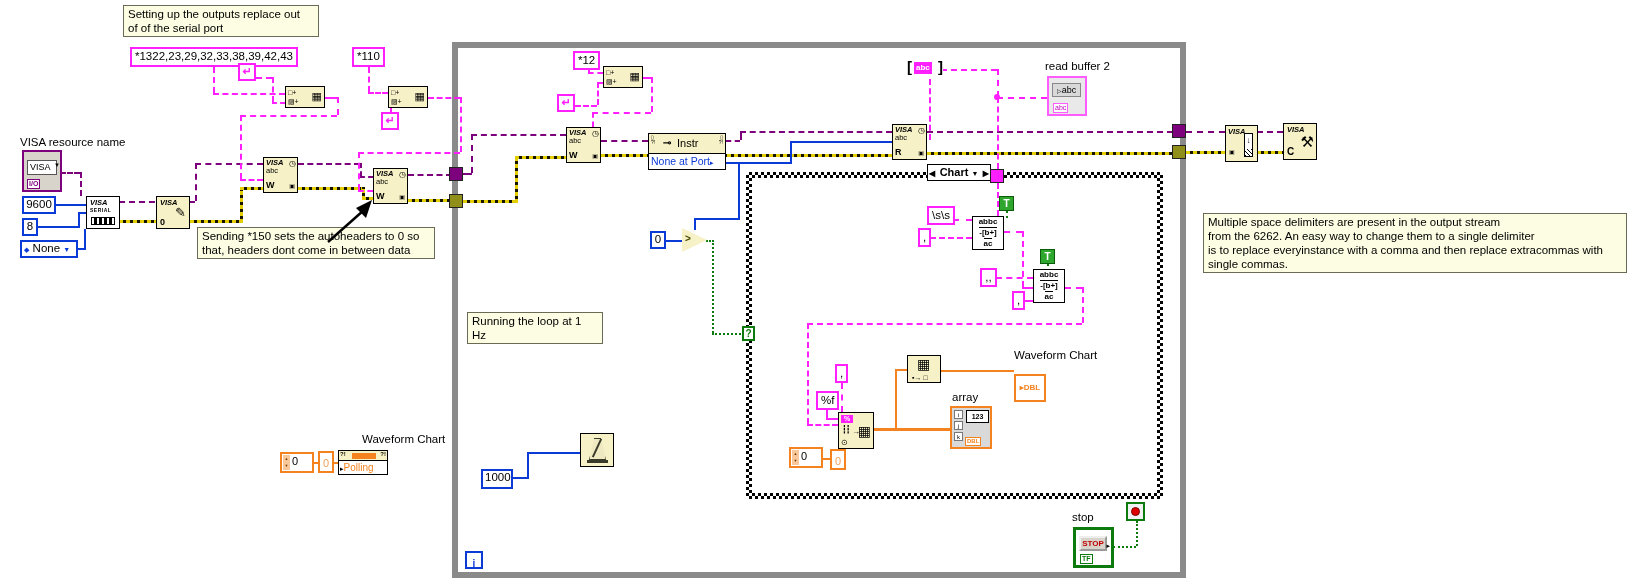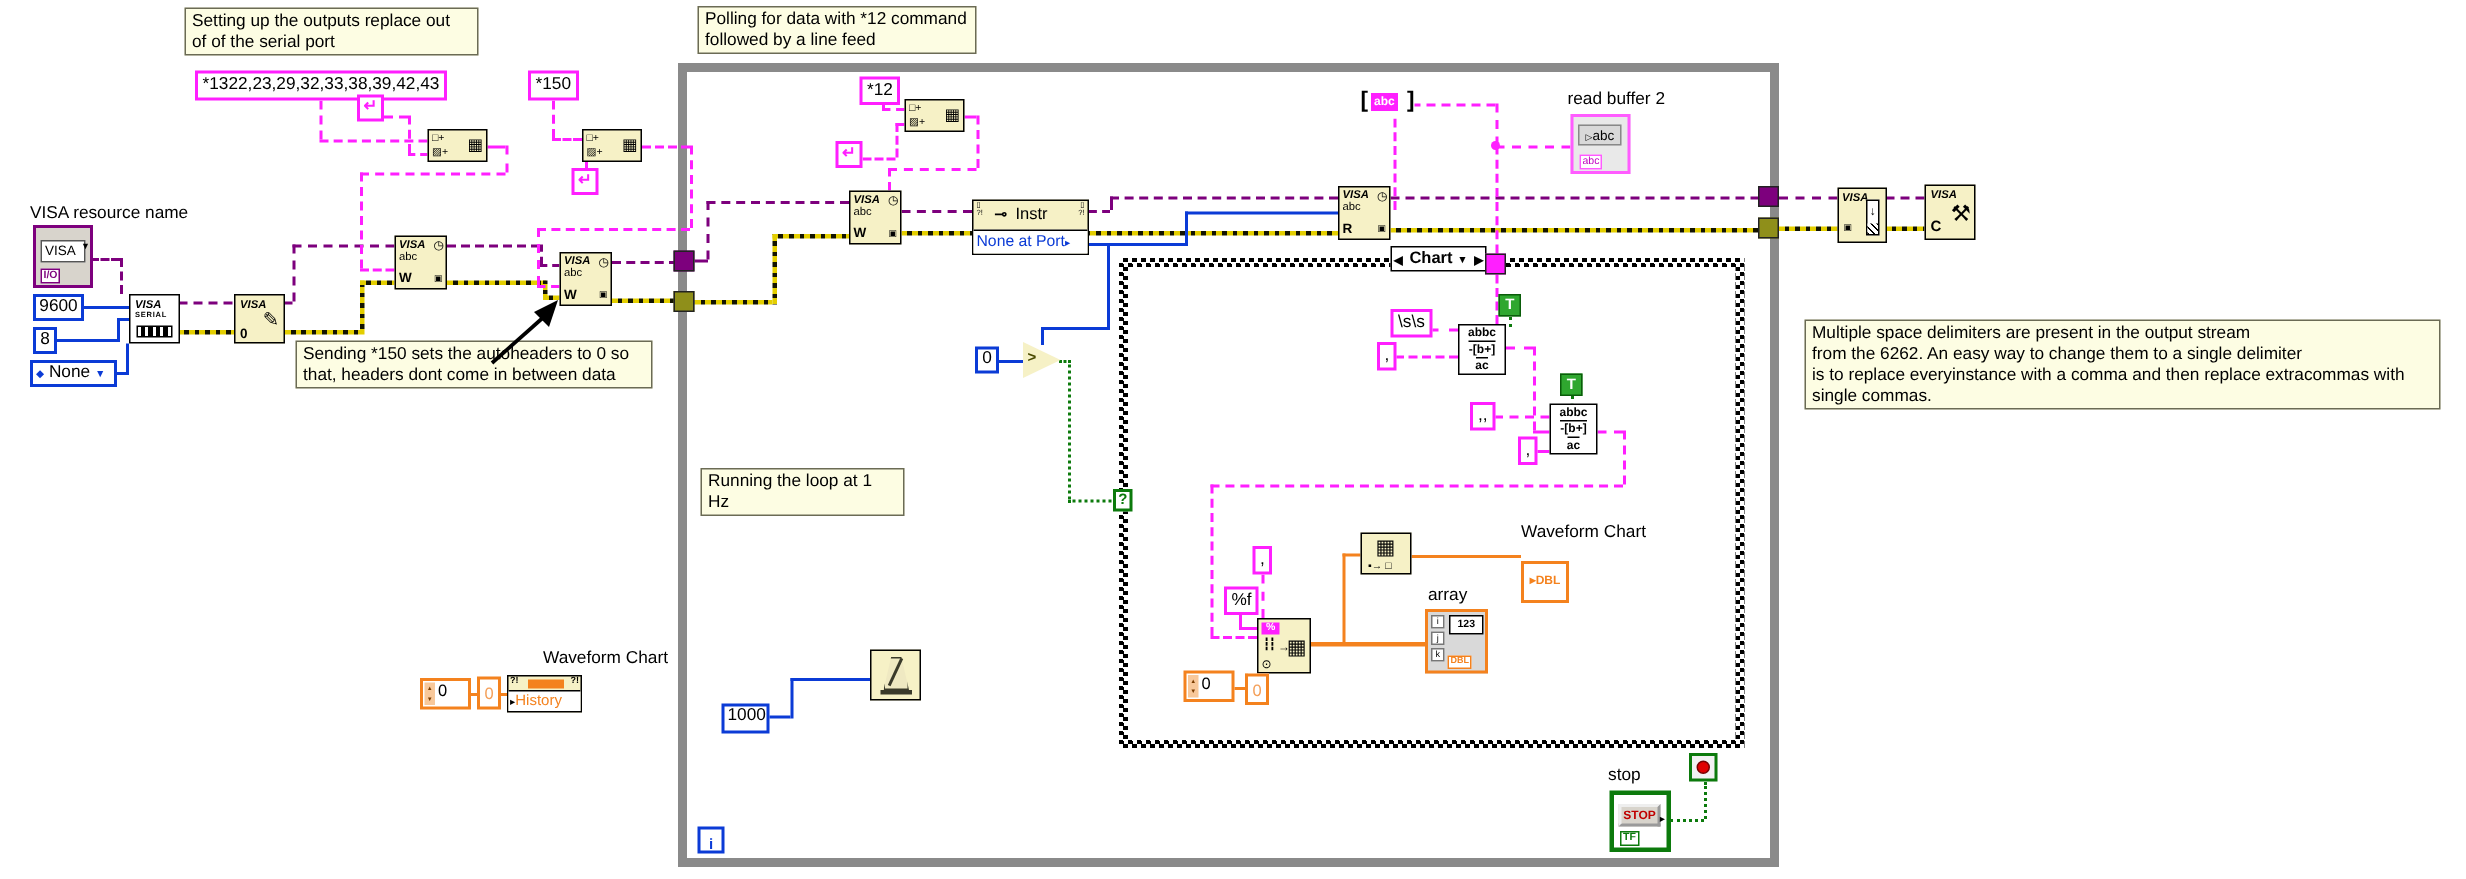--- a/index.html
+++ b/index.html
@@ -173,25 +173,23 @@
   <i class="wo2 h" style="left:895px;top:369px;width:12px"></i>
   <i class="wo2 h" style="left:941px;top:370px;width:73px"></i>
   <i class="wo2 h" style="left:822px;top:458px;width:8px"></i>
   <i class="wo2 v" style="left:830px;top:449px;height:9px"></i>
   <i class="wo2 h" style="left:314px;top:462px;width:4px"></i>
   <i class="wo2 h" style="left:333px;top:462px;width:5px"></i>
   <b class="wo dot" style="left:892px;top:425px;width:8px;height:8px"></b>
 
   <div class="abs comment" style="left:123px;top:5px;width:196px">Setting up the outputs replace out
 of of the serial port</div>
-  <div class="abs comment" style="left:465px;top:4px;width:186px">Polling for data with *12 command
-followed by a line feed</div>
 
   <div class="abs pinkc" style="left:130px;top:47px;height:20px">*1322,23,29,32,33,38,39,42,43</div>
-  <div class="abs pinkc" style="left:352px;top:47px;height:20px">*150</div>
+  <div class="abs pinkc" style="left:352px;top:47px;height:20px">*110</div>
   <div class="abs lfc" style="left:238px;top:63px;width:18px;height:18px">↵</div>
   <div class="abs lfc" style="left:381px;top:112px;width:18px;height:18px">↵</div>
 
   <div class="abs node" style="left:285px;top:86px;width:40px;height:22px">
     <span style="position:absolute;left:2px;top:1px;font-size:7px;line-height:9px"><span>□+</span><br><span>▨+</span></span>
     <span style="position:absolute;right:2px;top:3px;font-size:11px">▦</span>
   </div>
   <div class="abs node" style="left:388px;top:86px;width:40px;height:22px">
     <span style="position:absolute;left:2px;top:1px;font-size:7px;line-height:9px"><span>□+</span><br><span>▨+</span></span>
     <span style="position:absolute;right:2px;top:3px;font-size:11px">▦</span>
@@ -405,21 +403,21 @@
     <span style="position:absolute;left:10px;top:1px;font-size:11px">0</span>
   </div>
   <div class="abs orangec" style="left:318px;top:451px;width:16px;height:22px">
     <span style="font-size:11px;color:#F4A05A;line-height:18px">0</span>
   </div>
 
   <div class="abs" style="left:338px;top:450px;width:50px;height:25px;border:1px solid #000;background:#F6F1C6">
     <span style="position:absolute;left:1px;top:0;font-size:6px;font-weight:bold">?!</span>
     <span style="position:absolute;left:13px;top:2px;width:24px;height:6px;background:#F4821E"></span>
     <span style="position:absolute;right:1px;top:0;font-size:6px;font-weight:bold">?!</span>
-    <span style="position:absolute;left:0;bottom:0;width:48px;height:14px;background:#fff;border-top:1px solid #000;color:#F4821E;font-size:10px;line-height:13px;padding-left:1px;white-space:nowrap"><span style="color:#000;font-size:7px">▸</span><span>History</span></span>
+    <span style="position:absolute;left:0;bottom:0;width:48px;height:14px;background:#fff;border-top:1px solid #000;color:#F4821E;font-size:10px;line-height:13px;padding-left:1px;white-space:nowrap"><span style="color:#000;font-size:7px">▸</span><span>Polling</span></span>
   </div>
 
   <div class="abs lbl" style="left:1072px;top:511px">stop</div>
   <div class="abs" style="left:1073px;top:527px;width:41px;height:41px;border:3px solid #0C7A0C;background:#fff">
     <span style="position:absolute;left:3px;top:6px;width:28px;height:15px;background:#d8d4cc;border:2px outset #eee;color:#C00000;font-weight:bold;font-size:8px;line-height:11px;text-align:center">STOP</span>
     <span style="position:absolute;left:4px;bottom:1px;font-size:7px;font-weight:bold;color:#0C7A0C;border:1px solid #0C7A0C;line-height:8px;padding:0 1px;background:#fff">TF</span>
     <span style="position:absolute;right:1px;top:12px;font-size:7px">▸</span>
   </div>
 
   <div class="abs" style="left:1126px;top:502px;width:19px;height:19px;border:2px solid #0C7A0C;background:#f2f2f2">

